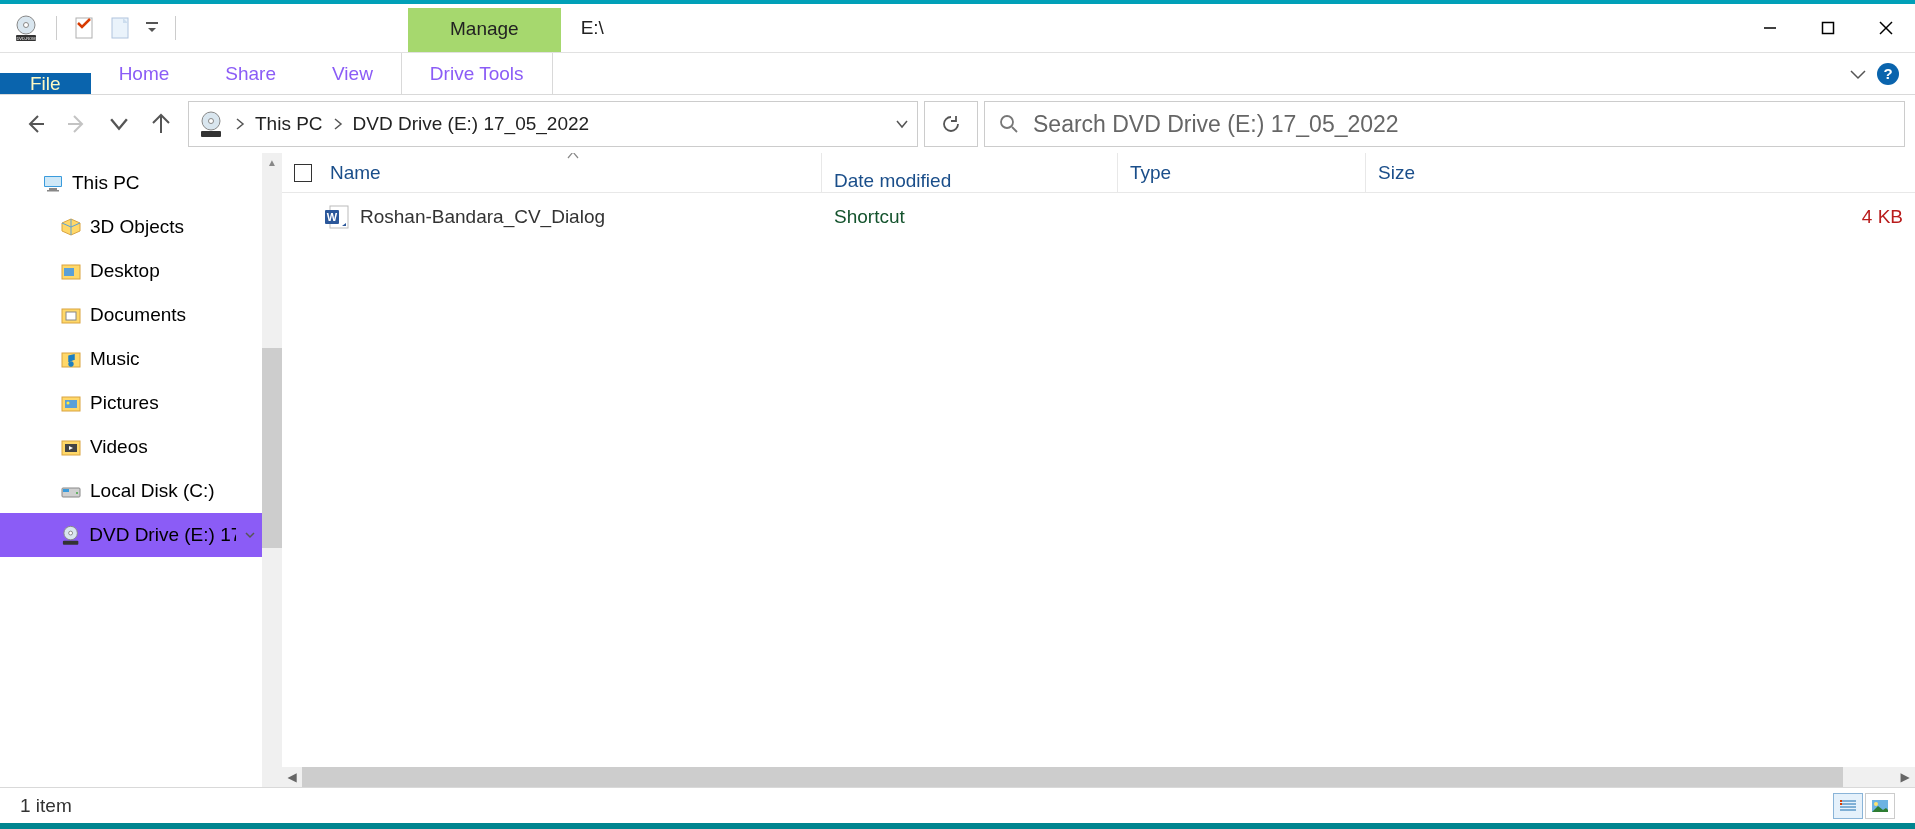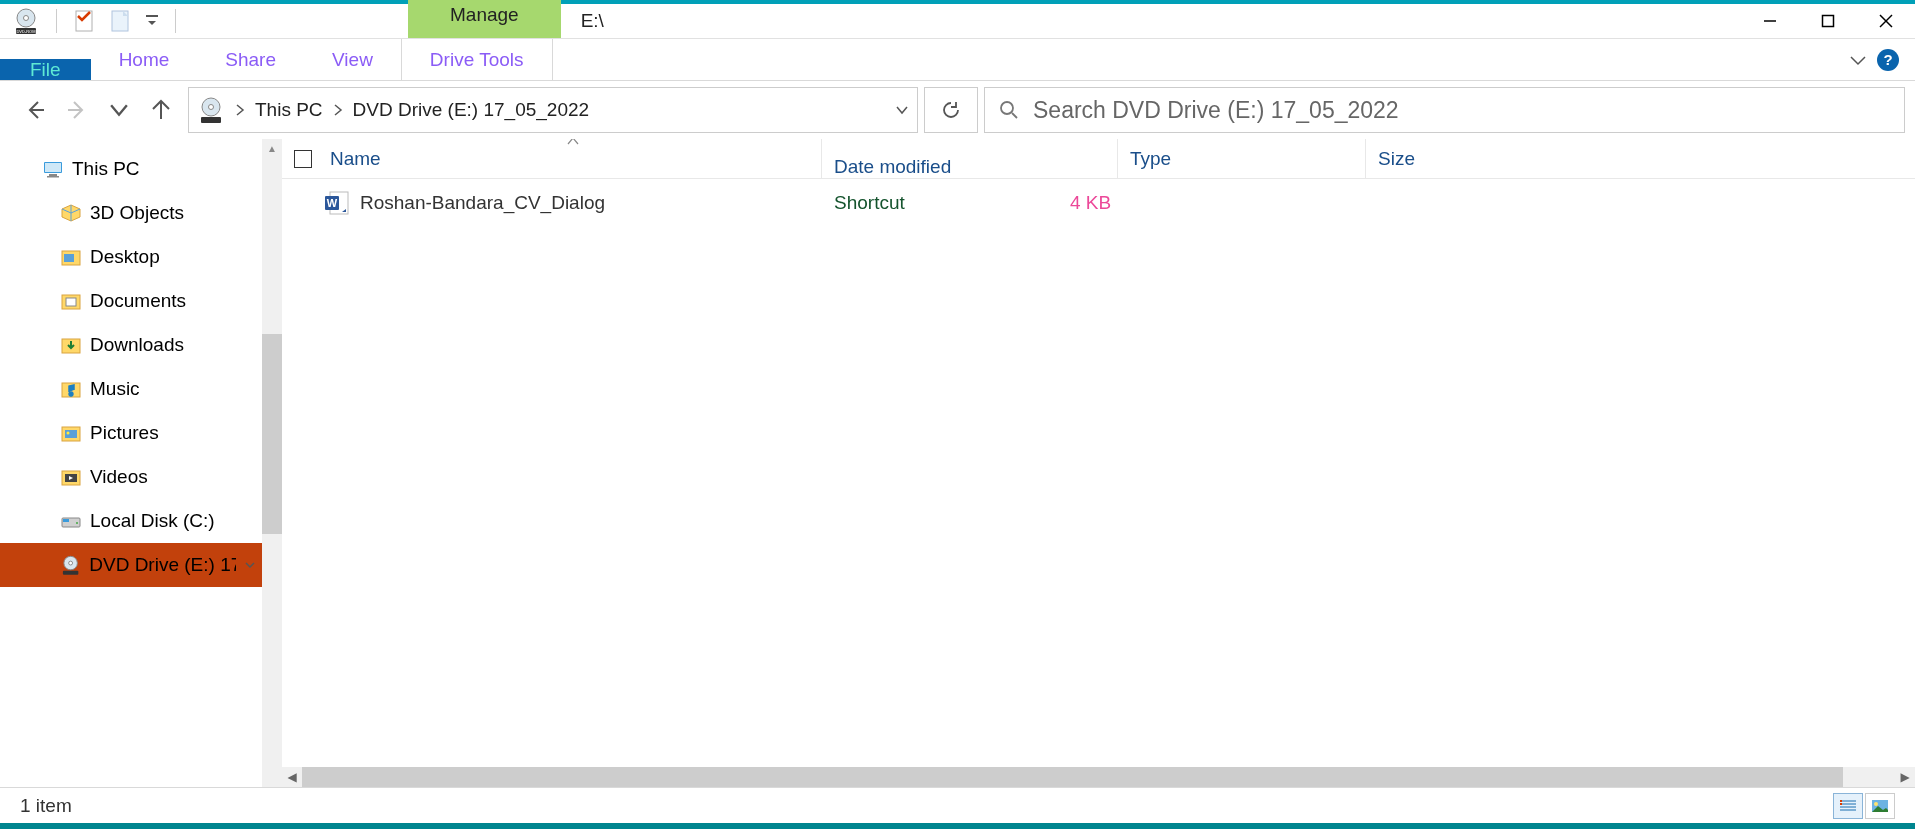--- a/index.html
+++ b/index.html
@@ -1,33 +1,33 @@
 <!DOCTYPE html>
 <html><head>
 <meta charset="utf-8">
 <style>
 * { margin: 0; padding: 0; box-sizing: border-box; font-family: "Segoe UI", Arial, sans-serif; }
 body { width: 1915px; height: 829px; background: #fff; overflow: hidden; display: flex; flex-direction: column; }
 
 
-.title-bar { height: 39px; display: flex; align-items: center; border-bottom: 1px solid #e1e1e1; background: #fff; position: relative; border-top: 4px solid #00a0b8;}
+.title-bar { height: 53px; display: flex; align-items: center; border-bottom: 1px solid #e1e1e1; background: #fff; position: relative; border-top: 4px solid #00a0b8;}
 .qat { display: flex; align-items: center; gap: 12px; padding-left: 12px; }
 .qat .sep { width: 1px; height: 24px; background: #ccc; margin: 0 4px; }
 .title-icon { width: 28px; height: 28px; }
 .title-tabs { margin-left: 228px; display: flex; align-items: flex-end; height: 100%; }
 .manage-tab { background: #a6d86e; color: #222; padding: 10px 42px 12px 42px; font-size: 19px; }
 .title-path { margin-left: 20px; font-size: 19px; color: #222; }
 .win-ctrl { position: absolute; right: 0; top: 0; display: flex; height: 100%; }
 .win-btn { width: 58px; display: flex; align-items: center; justify-content: center; }
 .win-btn svg { width: 14px; height: 14px; }
 
 
 .ribbon { height: 42px; display: flex; align-items: stretch; border-bottom: 1px solid #d9d9d9; background: #fff; position: relative; }
 .ribbon .tab { padding: 0 28px; display: flex; align-items: center; font-size: 19px; color: #8b5cf6; }
-.ribbon .tab.file { background: #0a64ad; color: #5eead4; padding: 0 30px; margin-top: 20px; }
+.ribbon .tab.file { background: #0a64ad; color: #fef9c3; padding: 0 30px; margin-top: 20px; }
 .ribbon .tab.drive { border-left: 1px solid #d9d9d9; border-right: 1px solid #d9d9d9; }
 .ribbon .expand { position: absolute; right: 16px; top: 0; height: 100%; display: flex; align-items: center; gap: 10px; }
 .help-icon { width: 22px; height: 22px; border-radius: 50%; background: #0a64ad; color: #fff; display: flex; align-items: center; justify-content: center; font-size: 15px; font-weight: bold; }
 
 
 .nav-bar { height: 58px; display: flex; align-items: center; padding: 6px 10px; gap: 6px; }
 .nav-btns { display: flex; align-items: center; gap: 20px; padding: 0 10px 0 14px; }
 .nav-btns svg { width: 22px; height: 22px; }
 .addr-box { flex: 0 0 730px; height: 46px; border: 1px solid #ccc; display: flex; align-items: center; padding: 0 8px; gap: 10px; }
 .addr-box .crumb { font-size: 19px; color: #222; display: flex; align-items: center; gap: 10px; }
@@ -39,41 +39,41 @@
 
 
 .main { flex: 1; display: flex; overflow: hidden; }
 .sidebar-wrap { display:flex; }
 .sidebar { width: 262px; padding-top: 8px; overflow: hidden; }
 .sb-scroll { width: 20px; background: #f0f0f0; position: relative;}
 .sb-thumb { position: absolute; left: 0; right: 0; top: 195px; height: 200px; background: #cdcdcd; }
 .sb-item { display: flex; align-items: center; height: 44px; padding-left: 42px; font-size: 19px; gap: 8px; }
 .sb-item.root { padding-left: 42px; }
 .sb-item.child { padding-left: 60px; }
-.sb-item.sel { background: #c2410c; }
+.sb-item.sel { background: #8b5cf6; }
 .sb-icon { width: 22px; height: 22px; }
 .sb-trunc { white-space: nowrap; overflow: hidden; text-overflow: clip; max-width: 160px;}
 
 .content { flex: 1; display: flex; flex-direction: column; position: relative;}
 .col-head { height: 40px; display: flex; align-items: center; border-bottom: 1px solid #e8e8e8; color: #1a4e8a; font-size: 19px; position: relative;}
 .col-head .chk { width: 42px; display: flex; justify-content: center; }
 .col-head .cname { width: 498px; padding-left: 6px; border-right: 1px solid #e8e8e8; height: 100%; display:flex; align-items:center; position: relative;}
 .col-head .cname .sort-caret { position: absolute; left: 50%; top: -2px; transform: translateX(-50%);}
 .col-head .cdate { width: 296px; padding-left: 12px; border-right: 1px solid #e8e8e8; height:100%; display:flex; align-items:flex-end;}
 .col-head .ctype { width: 248px; padding-left: 12px; border-right: 1px solid #e8e8e8; height:100%; display:flex; align-items:center;}
 .col-head .csize { flex:1; padding-left: 12px; height:100%; display:flex; align-items:center;}
 .chkb { width: 18px; height: 18px; border: 1.5px solid #333; }
 
 .file-rows { flex: 1; }
 .file-row { height: 48px; display: flex; align-items: center; font-size: 19px; color: #333; }
 .file-row .fchk { width: 42px; }
 .file-row .fname { width: 498px; display: flex; align-items: center; gap: 10px; }
 .file-row .fdate { width: 296px; padding-left: 12px; color: #666;}
 .file-row .ftype { width: 248px; padding-left: 12px; color: #14532d;}
-.file-row .fsize { flex:1; padding-right: 12px; color: #ec4899;}
+.file-row .fsize { flex:1; text-align: right; padding-right: 12px; color: #b91c1c;}
 .doc-icon { width: 26px; height: 26px; }
 
 .h-scroll { height: 20px; background: #f0f0f0; display: flex; align-items: center; }
 .h-scroll .arrow { width: 20px; display: flex; justify-content: center; color:#666; font-size:12px;}
 .h-scroll .track { flex:1; background: #cdcdcd; height: 20px;}
 .h-scroll .track-end { width: 52px; background:#f0f0f0; height:20px; }
 
 
 .status-bar { height: 36px; border-top: 1px solid #d9d9d9; display: flex; align-items: center; padding: 0 20px; font-size: 19px; color: #333; }
 .status-bar .views { margin-left: auto; display: flex; gap: 2px; }
@@ -252,27 +252,20 @@
             <rect x="4" y="8" width="10" height="8" fill="#5aa0d8"></rect>
           </svg>
         <span>Desktop</span>
       </div>
       <div class="sb-item child">
         <svg class="sb-icon" viewBox="0 0 22 22">
             <rect x="2" y="5" width="18" height="14" fill="#ffd869" stroke="#d9a441"></rect>
             <rect x="6" y="8" width="10" height="8" fill="#fff" stroke="#888"></rect>
           </svg>
         <span>Documents</span>
-      </div>
-      <div class="sb-item child">
-        <svg class="sb-icon" viewBox="0 0 22 22">
-            <rect x="2" y="5" width="18" height="14" fill="#ffd869" stroke="#d9a441"></rect>
-            <path d="M11 7v7m-3-3l3 3 3-3" stroke="#1e7e34" stroke-width="2" fill="none"></path>
-          </svg>
-        <span>Downloads</span>
       </div>
       <div class="sb-item child">
         <svg class="sb-icon" viewBox="0 0 22 22">
             <rect x="2" y="5" width="18" height="14" fill="#ffd869" stroke="#d9a441"></rect>
             <path d="M9 16a2 2 0 1 0 0-.01M9 14V8l5-1v5" stroke="#1e7fc2" stroke-width="1.5" fill="#1e7fc2"></path>
           </svg>
         <span>Music</span>
       </div>
       <div class="sb-item child">
         <svg class="sb-icon" viewBox="0 0 22 22">

